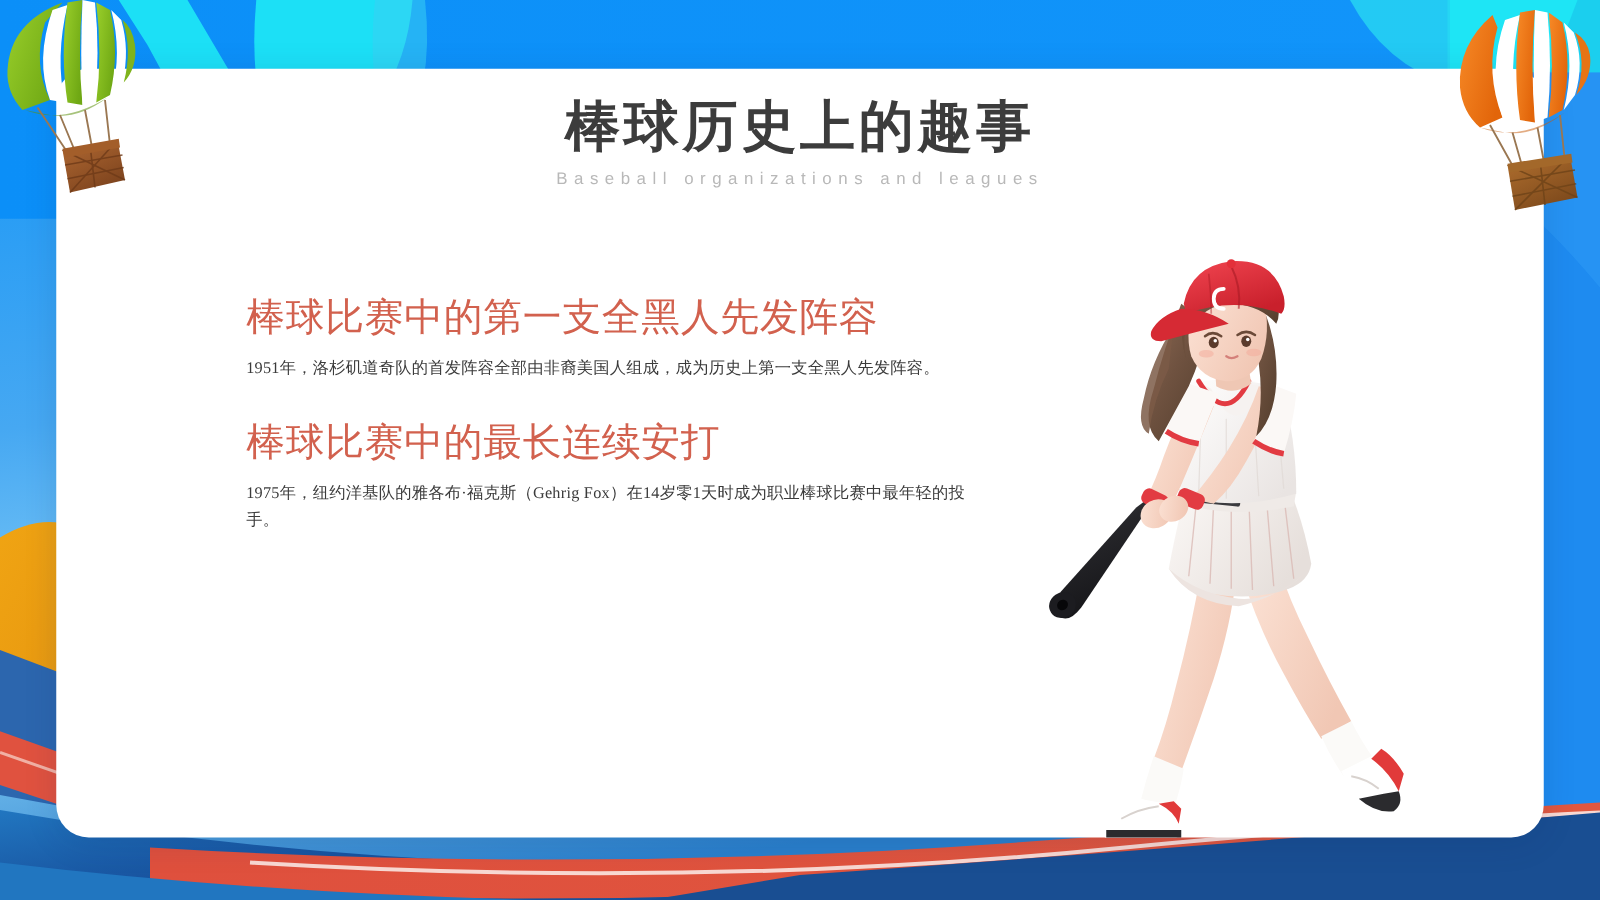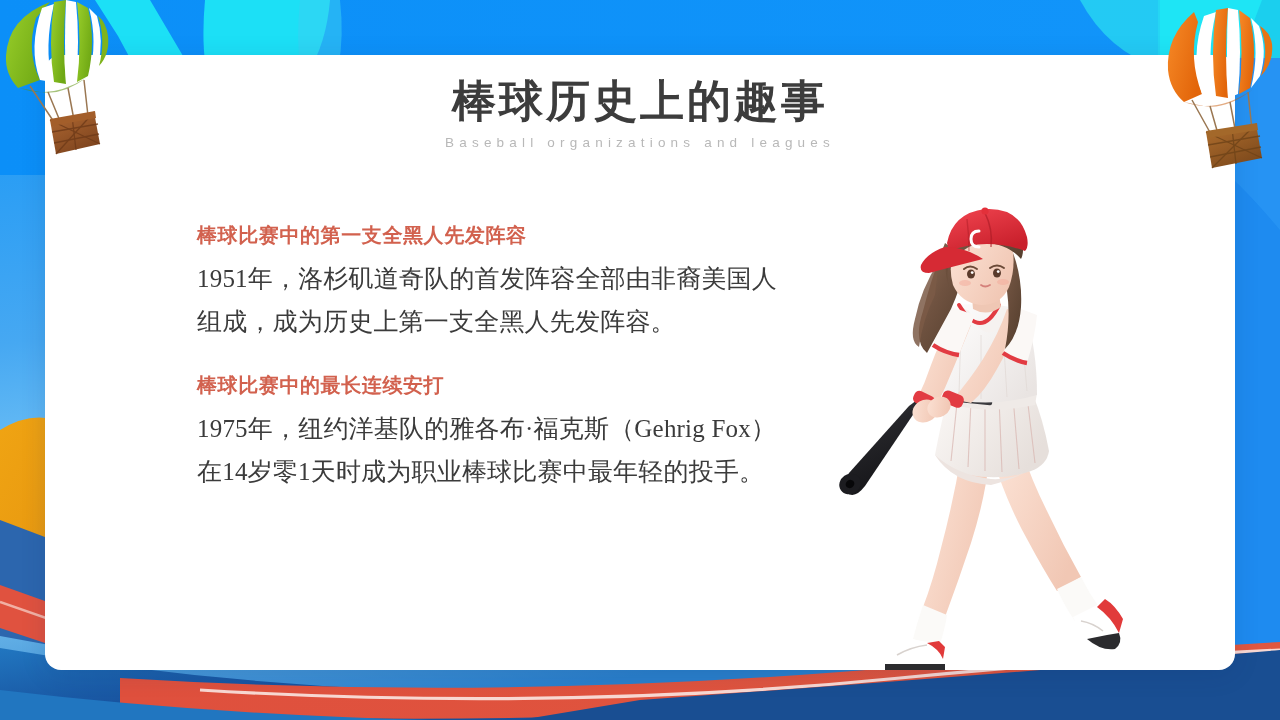--- a/index.html
+++ b/index.html
@@ -28,21 +28,21 @@
   }
 
   
   #card {
     position: absolute;
     left: 45px;
     top: 55px;
     width: 1190px;
     height: 615px;
     background: #ffffff;
-    border-radius: 16px;
+    border-radius: 26px;
     box-shadow: 0 4px 26px rgba(10,40,90,0.13);
     overflow: hidden;
   }
 
   
   #header {
     position: absolute;
     left: 0;
     top: 22px;
     width: 1190px;
@@ -72,30 +72,30 @@
     position: absolute;
     left: 152px;
     top: 168px;
     width: 580px;
   }
   .section { margin-bottom: 30px; }
   .section:last-child { margin-bottom: 0; }
 
   .section-heading {
     font-family: "Liberation Serif", serif;
-    font-size: 20px;
-    font-weight: bold;
+    font-size: 31px;
+    font-weight: normal;
     color: #D2614E;
     letter-spacing: 0.6px;
     line-height: 1.25;
-    margin: 0 0 9px 0;
+    margin: 12px 0 9px 0;
   }
   .section-body {
     font-family: "Liberation Serif", serif;
-    font-size: 25px;
+    font-size: 13px;
     color: #3B3B3B;
     line-height: 1.72;
     letter-spacing: 0.2px;
     margin: 0;
   }
 
   
   #player {
     position: absolute;
     left: 790px;

